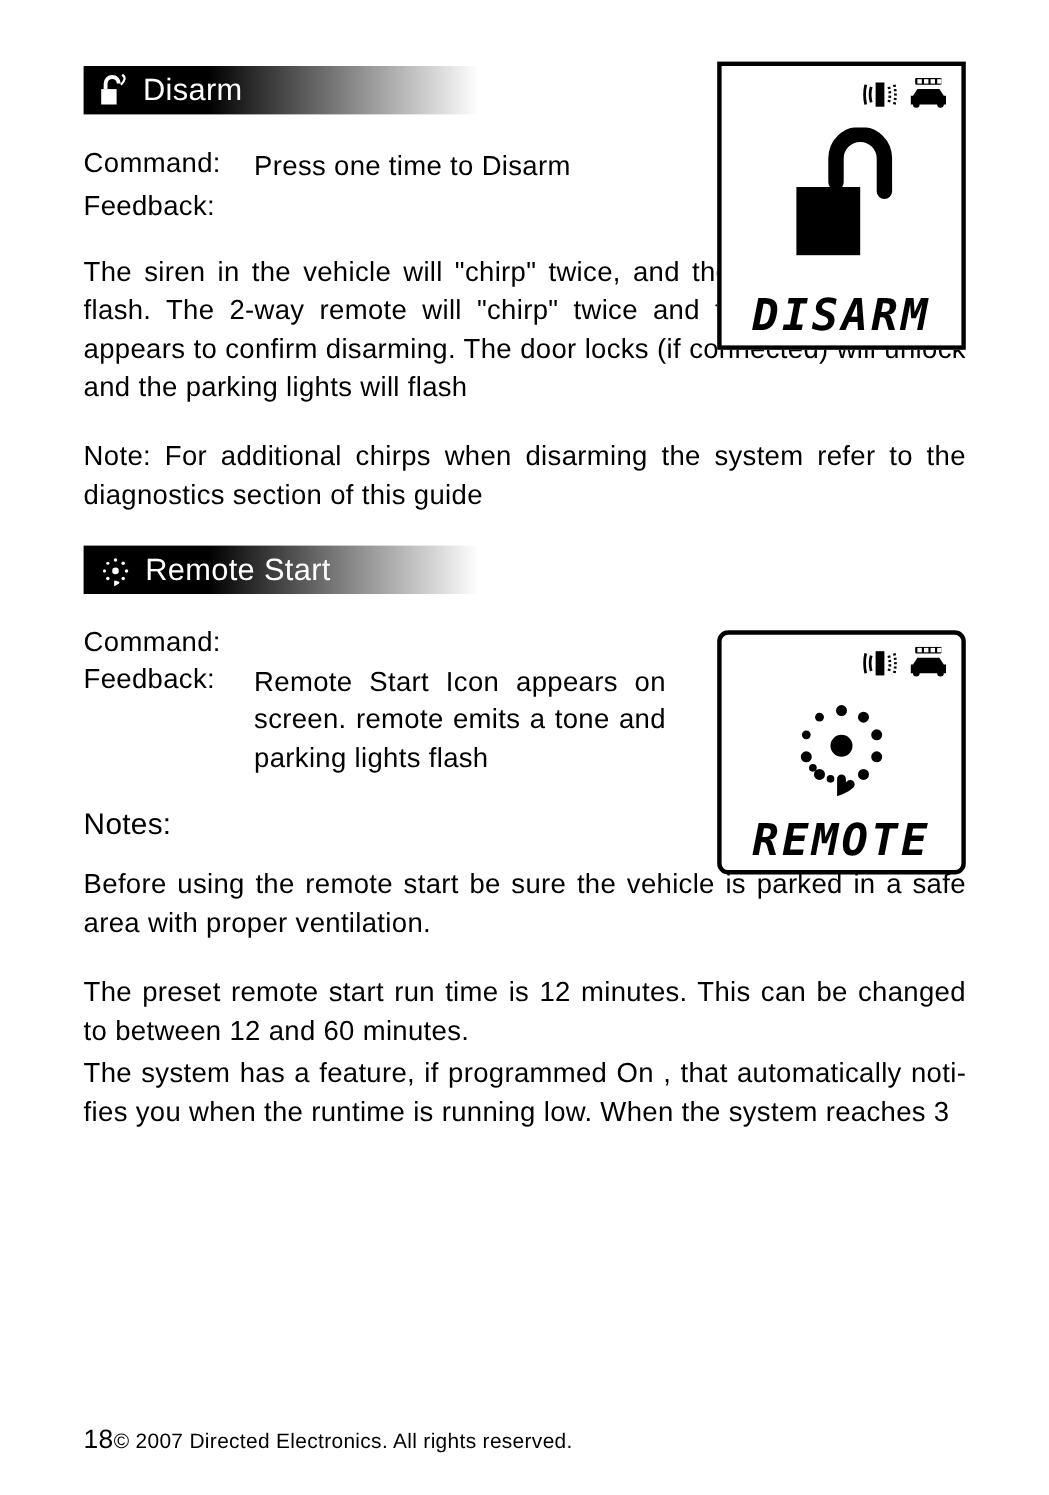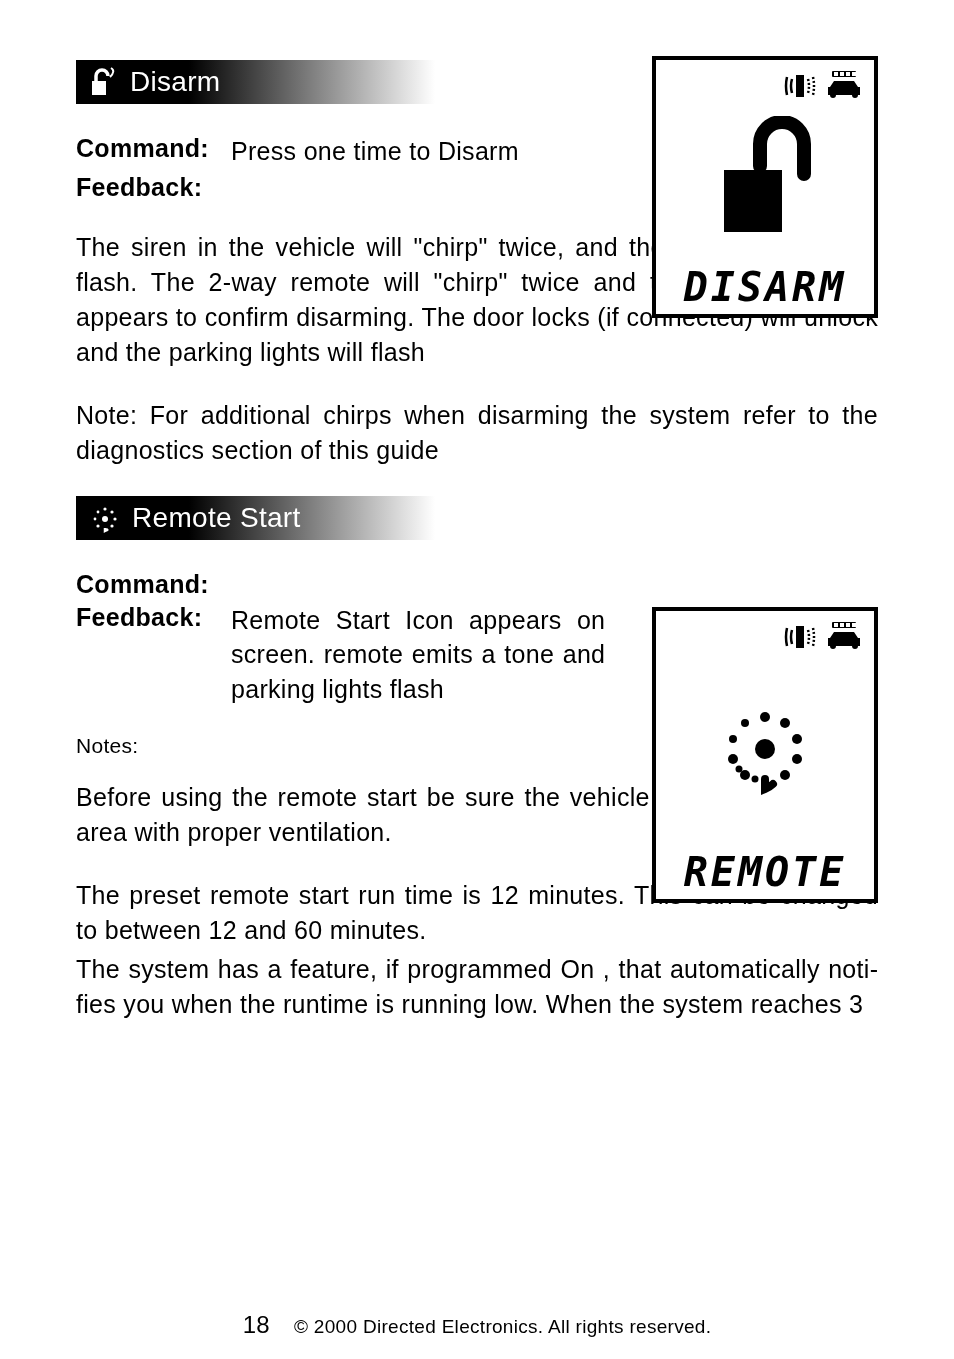--- a/index.html
+++ b/index.html
@@ -29,40 +29,40 @@
     .section-header svg { flex-shrink: 0; }
     .cmd-block {
       margin-bottom: 28px;
     }
     .cmd-row {
       display: flex;
       font-size: 25px;
       margin-bottom: 4px;
     }
     .cmd-label {
-      font-weight: 700;
+      font-weight: 400;
       width: 155px;
       flex-shrink: 0;
     }
     .cmd-value {
       font-weight: 400;
       flex: 1;
       text-align: justify;
       line-height: 1.38;
     }
     .body-text {
       font-size: 25px;
       font-weight: 300;
       line-height: 1.4;
       text-align: justify;
       margin-bottom: 28px;
     }
     .bold { font-weight: 400; }
     .notes-heading {
-      font-size: 21px;
+      font-size: 27px;
       font-weight: 500;
       margin-bottom: 22px;
     }
     .inline-icon {
       display: inline-block;
       vertical-align: middle;
       width: 30px;
       height: 24px;
     }
     .lcd-box {
@@ -70,21 +70,21 @@
       right: 76px;
       border: 4px solid #000;
       width: 226px;
       background: #fff;
       display: flex;
       flex-direction: column;
       align-items: center;
       padding: 8px 6px 4px 6px;
     }
     .lcd-box.disarm-lcd { top: 56px; height: 262px; }
-    .lcd-box.remote-lcd { top: 607px; height: 296px; }
+    .lcd-box.remote-lcd { top: 573px; height: 222px; border-radius: 10px; }
     .lcd-top-row {
       display: flex;
       justify-content: flex-end;
       gap: 6px;
       width: 100%;
       height: 36px;
       align-items: center;
       padding-right: 4px;
     }
     .lcd-center {
@@ -105,28 +105,27 @@
       margin-top: 6px;
     }
     .content-left {
       width: 66%;
     }
     .content-full {
       width: 100%;
     }
     .footer {
       position: absolute;
-      bottom: 20px;
+      bottom: 36px;
       left: 76px;
       right: 76px;
       display: flex;
-      justify-content: center;
+      justify-content: flex-start;
       font-size: 19px;
       align-items: baseline;
-      gap: 24px;
     }
     .page-num { font-size: 24px; font-weight: 400; }
     .copyright { font-size: 19px; font-weight: 300; }
     .section2 { margin-top: 20px; align-items: flex-end; }
   </style>
 </head>
 <body>
 
 <div class="lcd-box disarm-lcd">
   <div class="lcd-top-row">
@@ -257,14 +256,14 @@
 
 <div class="notes-heading">Notes:</div>
 
 <div class="body-text content-full">Before using the remote start be sure the vehicle is parked in a safe area with proper ventilation.</div>
 
 <div class="body-text content-full" style="margin-bottom:4px">The preset remote start run time is 12 minutes. This can be changed to between 12 and 60 minutes.</div>
 <div class="body-text content-full">The system has a feature, if programmed On , that automatically noti­fies you when the runtime is running low. When the system reaches 3</div>
 
 <div class="footer">
   <span class="page-num">18</span>
-  <span class="copyright">© 2000 Directed Electronics. All rights reserved.</span>
+  <span class="copyright">© 2007 Directed Electronics. All rights reserved.</span>
 </div>
 
 </body></html>

